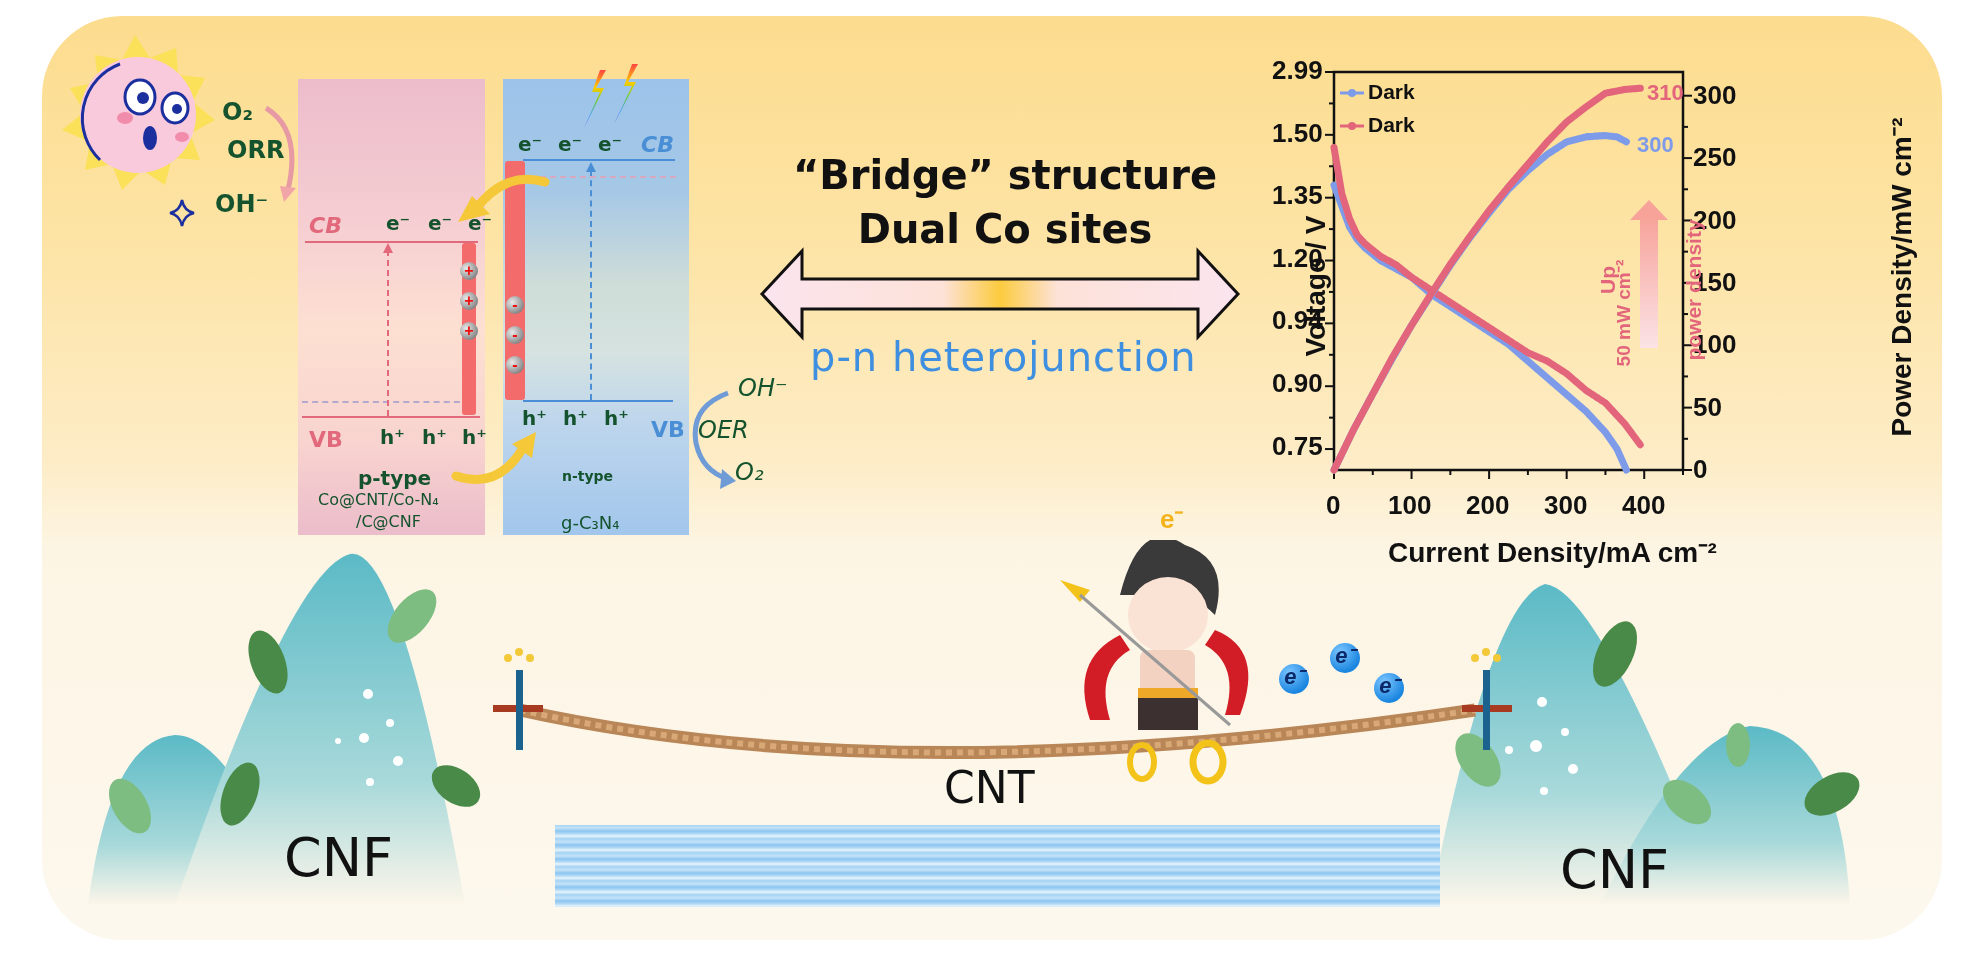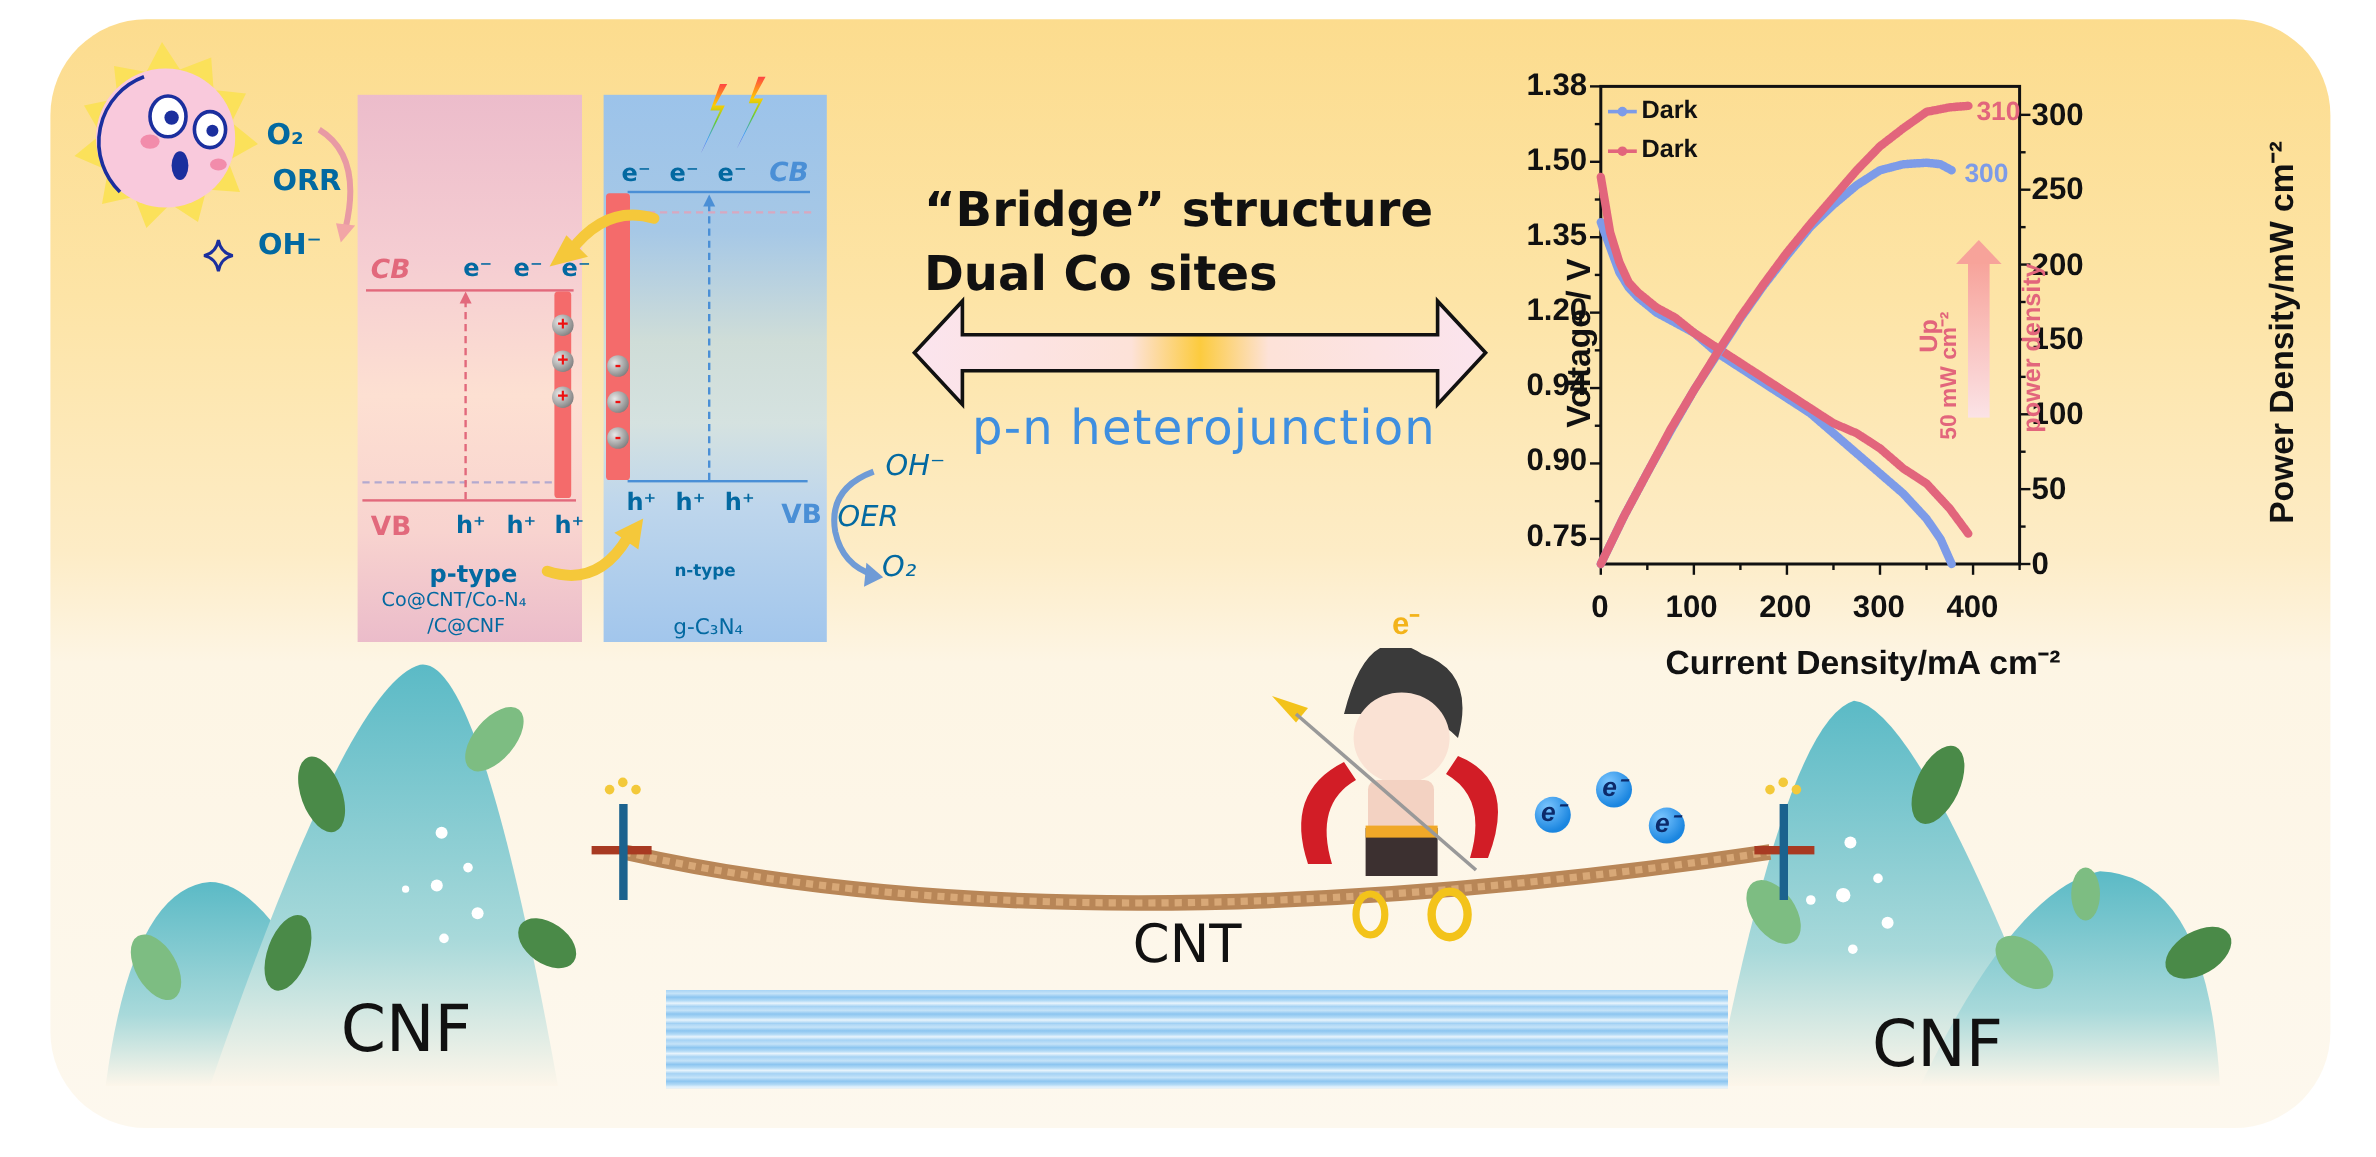--- a/index.html
+++ b/index.html
@@ -8,28 +8,28 @@
   .frame { position:absolute; left:42px; top:16px; width:1900px; height:924px; border-radius:80px;
            background:linear-gradient(180deg,#fcdc8e 0%,#fde4a6 25%,#fdecc6 48%,#fdf5e4 58%,#fdf8ee 100%);
            overflow:hidden; }
   .comic { font-family:"DejaVu Sans", sans-serif; }
   .abs { position:absolute; }
   
   .ptype { position:absolute; left:298px; top:79px; width:187px; height:456px;
            background:linear-gradient(180deg,#ecbccb 0%,#f5cdd2 30%,#fde0d2 55%,#f8d3cf 80%,#ebbcca 100%); }
   .ntype { position:absolute; left:503px; top:79px; width:186px; height:456px;
            background:linear-gradient(180deg,#9cc3ea 0%,#a6c8e6 25%,#cfddd8 45%,#d5e2e0 60%,#bed6ec 75%,#a2c6ec 100%); }
-  .lbl { position:absolute; font-size:20px; font-weight:bold; color:#0369a1; white-space:nowrap; }
+  .lbl { position:absolute; font-size:20px; font-weight:bold; color:#14532d; white-space:nowrap; }
   .pink { color:#e2697c; }
   .blue { color:#4a8fd6; }
   .bar-red { position:absolute; background:#f46b6b; border-radius:3px; }
   .charge { position:absolute; width:18px; height:18px; border-radius:50%;
             background:radial-gradient(circle at 35% 35%,#e8e8e8,#8a8a8a 70%,#555);
             color:#e11; font-weight:bold; font-size:16px; line-height:17px; text-align:center; }
-  .title-text { position:absolute; font-size:40px; font-weight:bold; color:#111; white-space:nowrap; }
+  .title-text { position:absolute; font-size:40px; font-weight:bold; color:#111; text-align:center; white-space:nowrap; }
   .pn { position:absolute; font-size:40px; color:#3f8fe0; letter-spacing:1px; white-space:nowrap; }
   .tick-lbl { position:absolute; font-size:26px; font-weight:bold; color:#111; white-space:nowrap; }
   .axis-title { position:absolute; font-size:28px; font-weight:bold; color:#111; white-space:nowrap; }
   .water { position:absolute; left:555px; top:825px; width:885px; height:82px;
            background:repeating-linear-gradient(180deg,#a8d4f5 0px,#c5e3f8 3px,#8cc5f0 6px,#b4dbf6 9px,#e8f4fc 11px,#9fcff3 14px); }
   .cnf { position:absolute; font-size:54px; color:#111; }
   .cnt { position:absolute; font-size:44px; color:#111; }
   .e-ball { position:absolute; width:30px; height:30px; border-radius:50%;
             background:radial-gradient(circle at 35% 30%,#7cc6ff,#1b86e0 70%);
             color:#0c2a6a; font-size:22px; font-style:italic; font-weight:bold; line-height:26px; text-align:center; }
@@ -197,21 +197,21 @@
       <polyline points="1334,185.11578947368423 1341.7555555555555,206.06315789473678 1349.5111111111112,227.01052631578943 1357.2666666666667,239.57894736842104 1365.0222222222221,247.95789473684206 1380.5333333333333,260.5263157894737 1396.0444444444445,268.90526315789475 1411.5555555555557,277.28421052631575 1430.9444444444443,294.04210526315785 1450.3333333333333,306.6105263157894 1469.7222222222222,319.178947368421 1489.111111111111,331.7473684210526 1508.5,344.31578947368416 1527.888888888889,361.0736842105263 1547.2777777777778,377.83157894736837 1566.6666666666667,394.5894736842105 1586.0555555555557,411.34736842105264 1605.4444444444443,432.29473684210524 1617.0777777777778,449.05263157894734 1626.3844444444444,470" fill="none" stroke="#7d9be8" stroke-width="7" stroke-linejoin="round" stroke-linecap="round" stroke-dasharray="1,0.5"></polyline>
       <polyline points="1334,147.41052631578947 1341.7555555555555,193.49473684210523 1349.5111111111112,218.63157894736838 1357.2666666666667,235.38947368421051 1365.0222222222221,243.76842105263154 1380.5333333333333,256.33684210526314 1396.0444444444445,264.7157894736842 1411.5555555555557,277.28421052631575 1430.9444444444443,289.85263157894735 1450.3333333333333,302.4210526315789 1469.7222222222222,314.98947368421045 1489.111111111111,327.55789473684206 1508.5,340.12631578947367 1527.888888888889,352.69473684210527 1547.2777777777778,361.0736842105263 1566.6666666666667,373.6421052631579 1586.0555555555557,390.4 1605.4444444444443,402.9684210526316 1624.8333333333335,423.9157894736842 1640.3444444444444,444.86315789473684" fill="none" stroke="#e2657c" stroke-width="7" stroke-linejoin="round" stroke-linecap="round" stroke-dasharray="1,0.5"></polyline>
       <polyline points="1334,470 1353.388888888889,430.0752351097179 1372.7777777777778,393.8934169278997 1392.1666666666667,358.9592476489028 1411.5555555555557,325.27272727272725 1430.9444444444443,295.3291536050157 1450.3333333333333,265.3855799373041 1469.7222222222222,237.9373040752351 1489.111111111111,212.98432601880876 1508.5,189.27899686520374 1527.888888888889,170.56426332288402 1547.2777777777778,154.34482758620686 1566.6666666666667,141.86833855799375 1586.0555555555557,136.87774294670845 1605.4444444444443,135.63009404388714 1617.0777777777778,136.87774294670845 1626.3844444444444,141.86833855799375" fill="none" stroke="#7d9be8" stroke-width="7" stroke-linejoin="round" stroke-linecap="round" stroke-dasharray="1,0.5"></polyline>
       <polyline points="1334,470 1353.388888888889,430.0752351097179 1372.7777777777778,393.8934169278997 1392.1666666666667,357.7115987460815 1411.5555555555557,325.27272727272725 1430.9444444444443,294.08150470219437 1450.3333333333333,264.13793103448273 1469.7222222222222,236.6896551724138 1489.111111111111,210.48902821316614 1508.5,186.78369905956112 1527.888888888889,164.3260188087774 1547.2777777777778,141.86833855799375 1566.6666666666667,121.90595611285266 1586.0555555555557,106.93416927899688 1605.4444444444443,93.21003134796234 1624.8333333333335,89.46708463949841 1640.3444444444444,88.2194357366771" fill="none" stroke="#e2657c" stroke-width="7" stroke-linejoin="round" stroke-linecap="round" stroke-dasharray="1,0.5"></polyline>
       <line x1="1340" y1="93" x2="1364" y2="93" stroke="#7d9be8" stroke-width="3"></line>
       <circle cx="1352" cy="93" r="4" fill="#7d9be8"></circle>
       <line x1="1340" y1="126" x2="1364" y2="126" stroke="#e2657c" stroke-width="3"></line>
       <circle cx="1352" cy="126" r="4" fill="#e2657c"></circle>
     </g>
 </svg>
-<div class="tick-lbl" style="left:1272px;top:55px">1.38</div>
+<div class="tick-lbl" style="left:1272px;top:55px">2.99</div>
 <div class="tick-lbl" style="left:1272px;top:118px">1.50</div>
 <div class="tick-lbl" style="left:1272px;top:180px">1.35</div>
 <div class="tick-lbl" style="left:1272px;top:243px">1.20</div>
 <div class="tick-lbl" style="left:1272px;top:305px">0.94</div>
 <div class="tick-lbl" style="left:1272px;top:368px">0.90</div>
 <div class="tick-lbl" style="left:1272px;top:431px">0.75</div>
 <div class="axis-title" style="left:1226px;top:270px;transform:rotate(-90deg);transform-origin:center;width:180px;text-align:center">Voltage / V</div>
 
 <div class="tick-lbl" style="left:1693px;top:80px">300</div>
 <div class="tick-lbl" style="left:1693px;top:142px">250</div>

